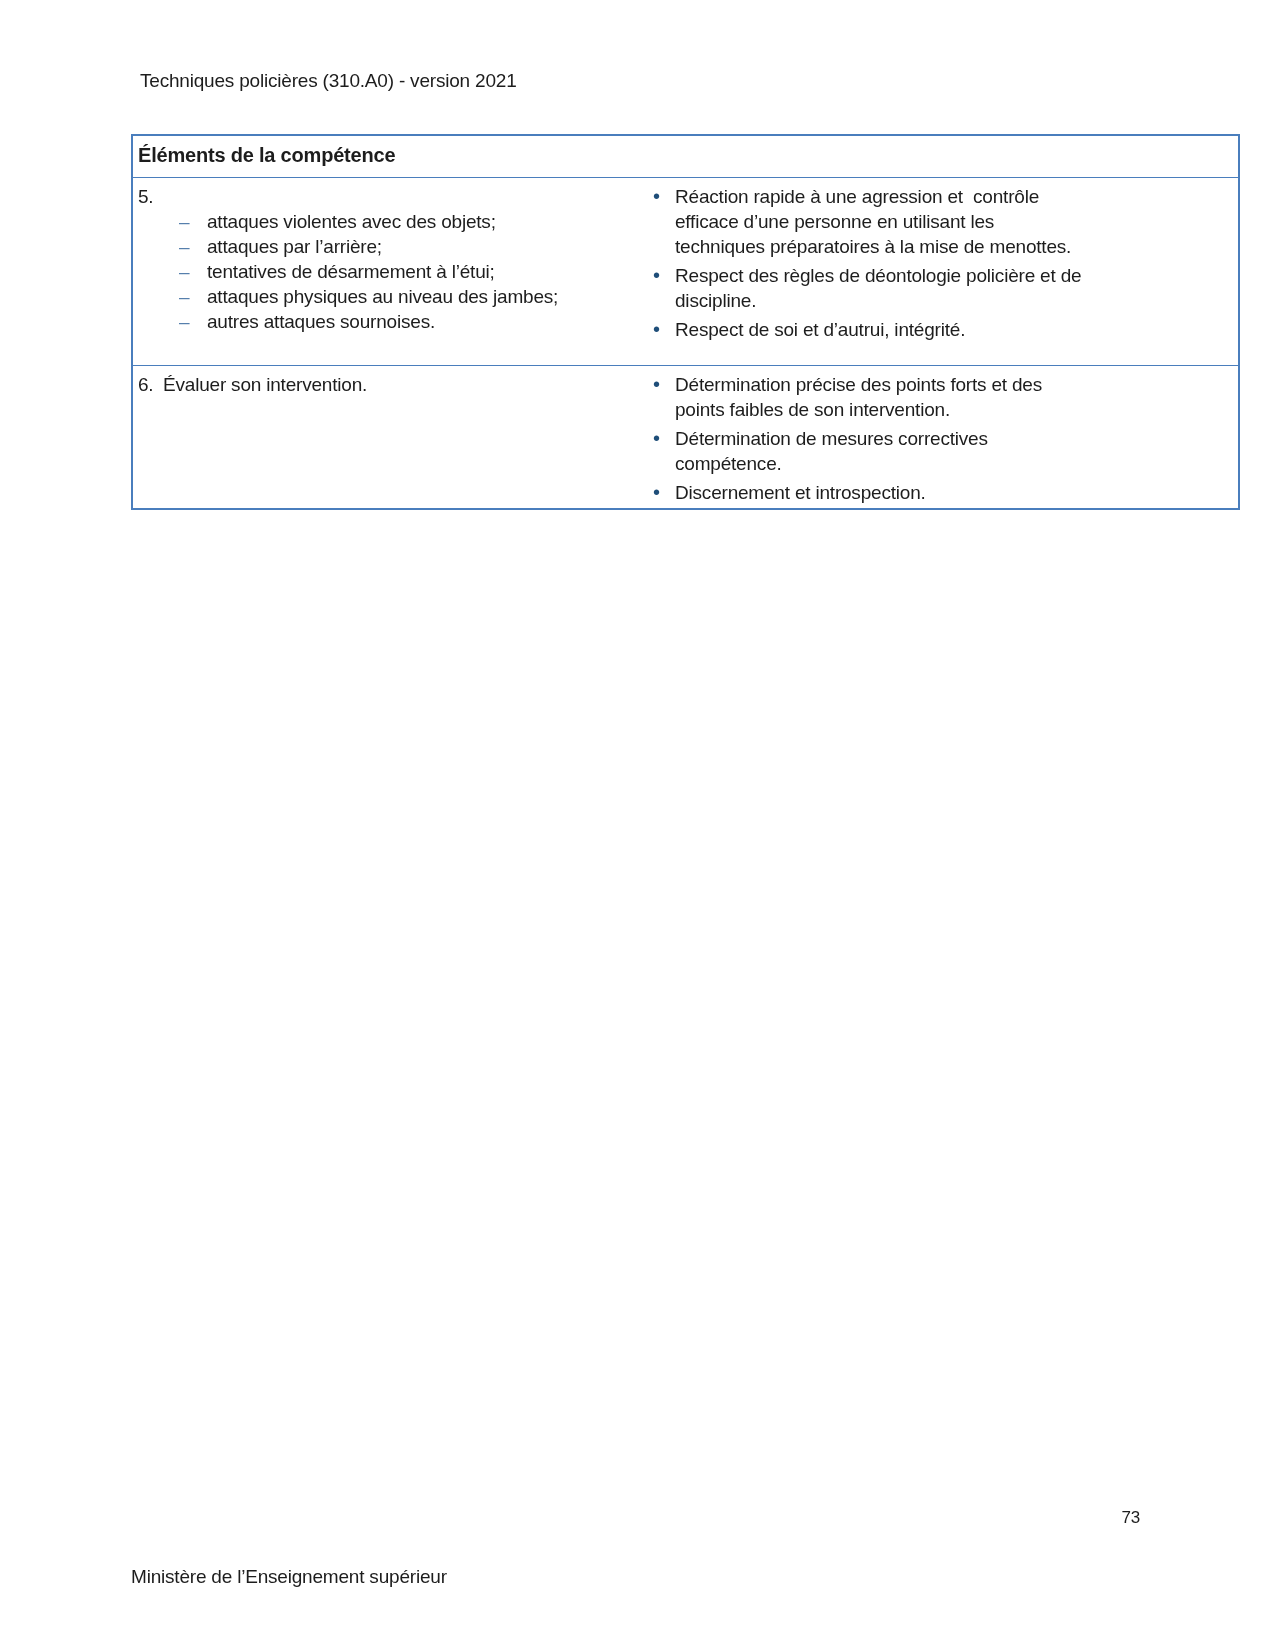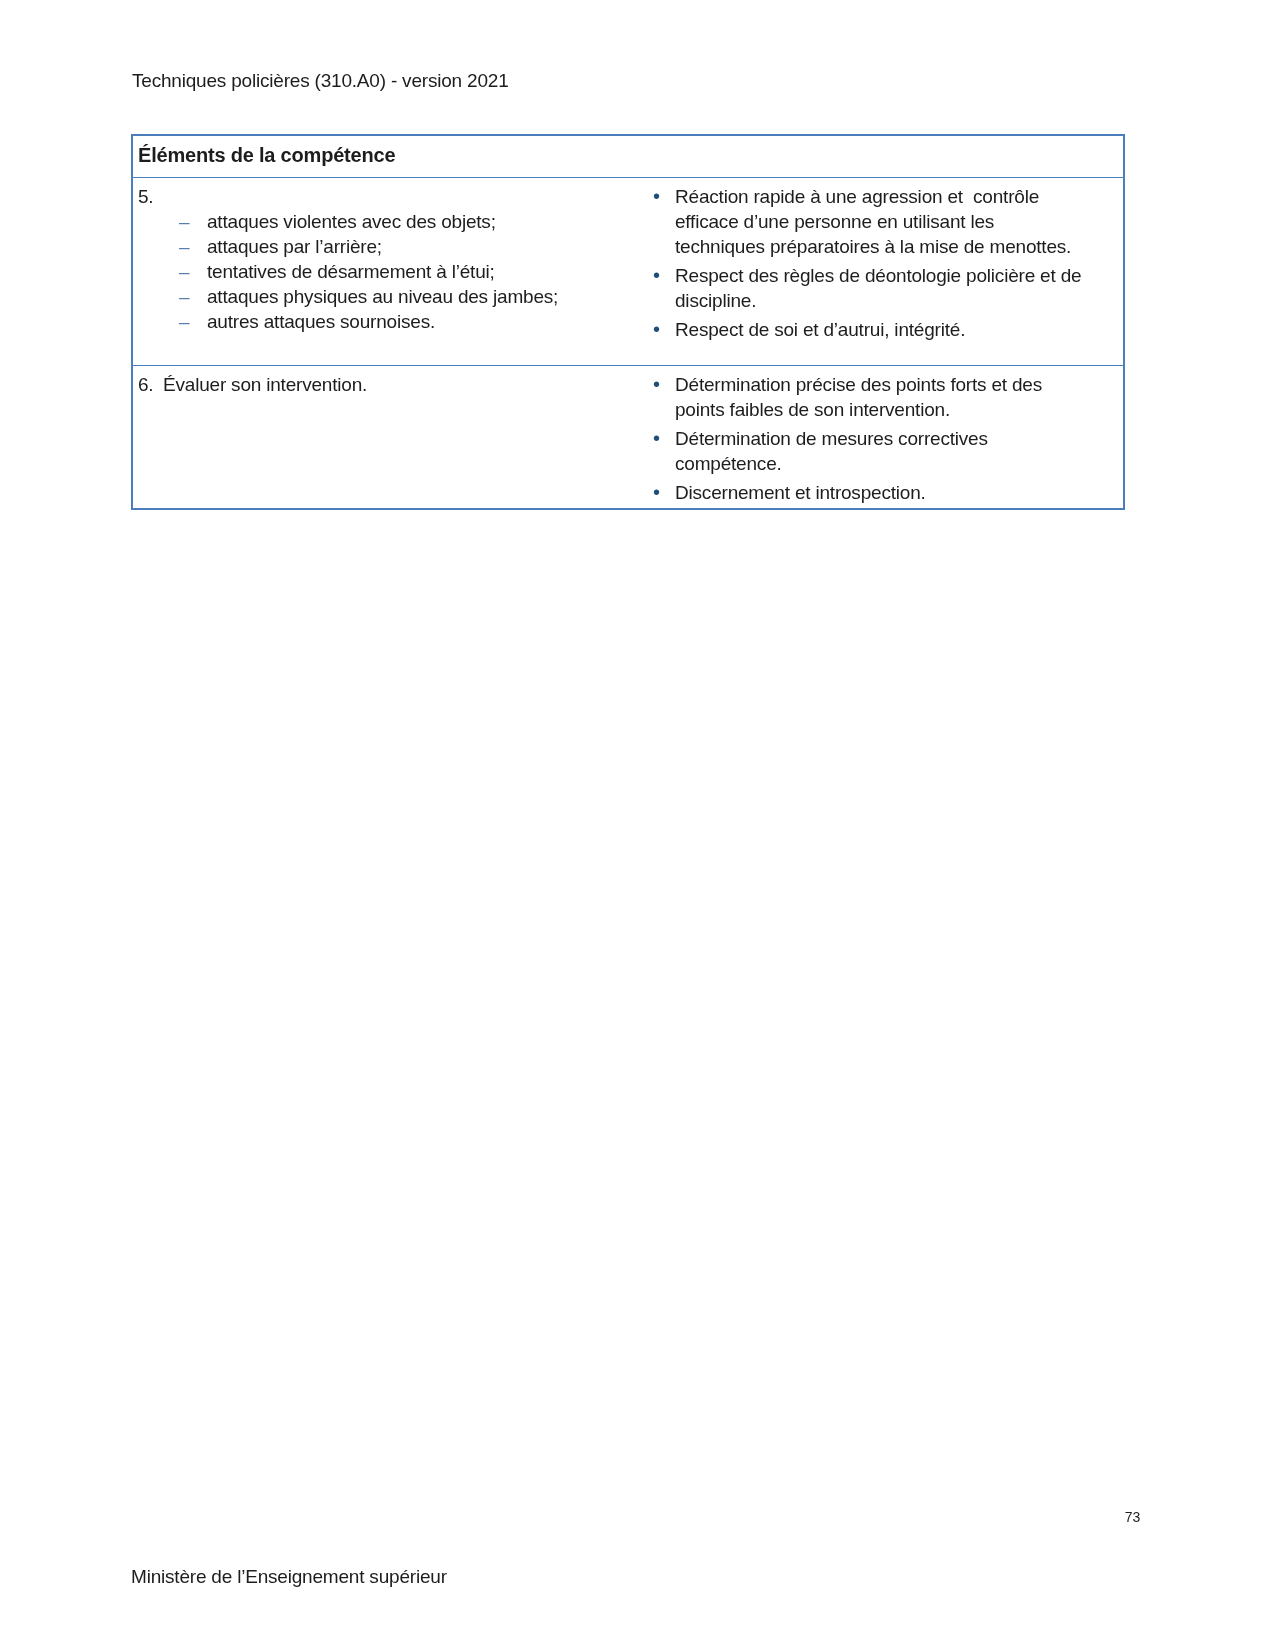--- a/index.html
+++ b/index.html
@@ -12,31 +12,31 @@
     width: 1275px;
     height: 1650px;
     background: #ffffff;
     font-family: "Liberation Sans", sans-serif;
     color: #1d1d1d;
     letter-spacing: -0.2px;
     overflow: hidden;
   }
   .page-header {
     position: absolute;
-    left: 132px;
+    left: 140px;
     top: 68px;
     font-size: 19px;
     line-height: 26px;
     white-space: pre;
   }
   .comp-table {
     position: absolute;
     left: 131px;
     top: 134px;
-    width: 994px;
+    width: 1109px;
     border: 2px solid #4a7ebd;
     box-sizing: border-box;
     background: #ffffff;
   }
   .t-head {
     display: grid;
     grid-template-columns: 502px 1fr;
     height: 42px;
     border-bottom: 1.5px solid #4a7ebd;
     box-sizing: border-box;
@@ -86,21 +86,21 @@
     font-size: 20px;
     line-height: 25px;
     color: #1f4e79;
   }
   .page-number {
     position: absolute;
     left: 1060px;
     top: 1505px;
     width: 80px;
     text-align: right;
-    font-size: 14px;
+    font-size: 17px;
     line-height: 25px;
   }
   .page-footer {
     position: absolute;
     left: 131px;
     top: 1521px;
     font-size: 19px;
     line-height: 25px;
     white-space: pre;
     margin-top: 43px;

